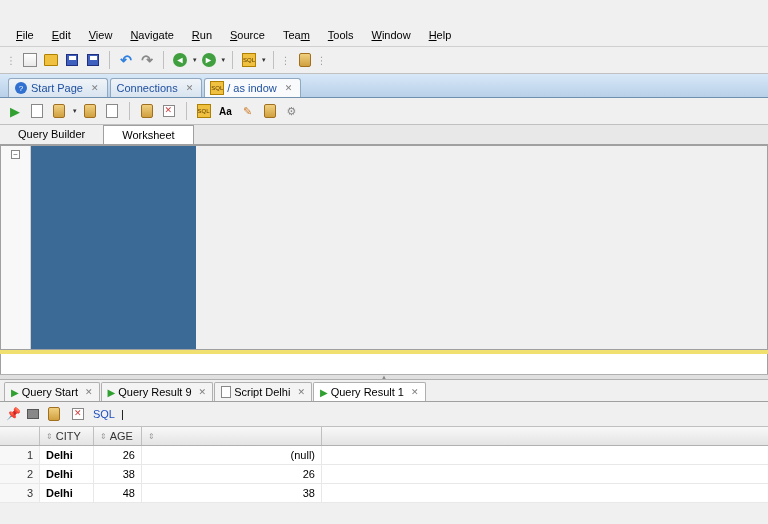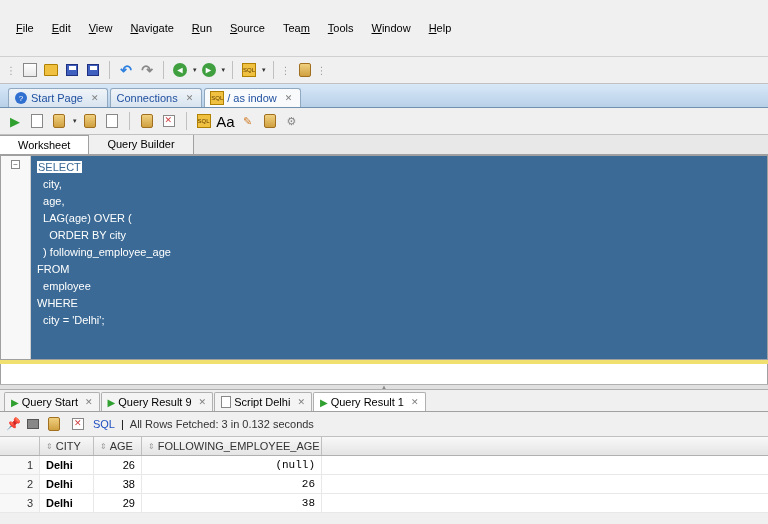--- a/index.html
+++ b/index.html
@@ -1,17 +1,17 @@
 <!DOCTYPE html>
 <html><head>
 <meta charset="utf-8">
 <style>
 * { margin: 0; padding: 0; box-sizing: border-box; font-family: Tahoma, Arial, sans-serif; font-size: 11px; }
 body { background: #f0f0f0; width: 768px; height: 524px; overflow: hidden; }
-.menubar { background: #f0f0f0; padding: 20px 8px; display: flex; gap: 2px; border-bottom: 1px solid #d0d0d0; }
+.menubar { background: #f0f0f0; padding: 3px 8px; display: flex; gap: 2px; border-bottom: 1px solid #d0d0d0; margin-top: 24px; }
 .menu-item { padding: 2px 8px; cursor: default; }
 .menu-item u { text-decoration: underline; }
 .toolbar { background: #f0f0f0; padding: 4px 6px; display: flex; align-items: center; gap: 3px; border-bottom: 1px solid #c0c0c0; }
 .toolbar-sep { width: 1px; height: 18px; background: #c0c0c0; margin: 0 4px; }
 .toolbar-grip { color: #a0a0a0; margin-right: 2px; font-size: 10px; }
 .tb-btn { width: 18px; height: 18px; display: flex; align-items: center; justify-content: center; border-radius: 2px; }
 .icon-new { width:14px; height:14px; background: linear-gradient(#fff,#e8e8e8); border:1px solid #888; position:relative; }
 .icon-open { width:14px; height:12px; background:#f0c040; border:1px solid #b08000; border-radius:1px 1px 0 0; }
 .icon-save { width:12px; height:12px; background:#4060c0; border:1px solid #203080; position:relative; }
 .icon-save::after { content:''; position:absolute; top:1px; left:2px; width:7px; height:4px; background:#fff; }
@@ -61,21 +61,21 @@
 .gh-rownum { width: 40px; }
 .gh-city { width: 54px; }
 .gh-age { width: 48px; }
 .gh-fea { width: 180px; }
 .sort-icon { color:#999; font-size:8px; }
 .grid-row { display: flex; border-bottom: 1px solid #e8e8e8; }
 .gr-cell { padding: 3px 6px; border-right: 1px solid #e8e8e8; }
 .gr-rownum { width: 40px; text-align: right; color:#333; background:#f8f8f8;}
 .gr-city { width: 54px; font-weight: bold; }
 .gr-age { width: 48px; text-align: right; }
-.gr-fea { width: 180px; text-align: right; font-family: Liberation Mono, monospace; }
+.gr-fea { width: 180px; text-align: right; }
 </style>
 </head>
 <body>
 
 <div class="menubar">
   <div class="menu-item"><u>F</u>ile</div>
   <div class="menu-item"><u>E</u>dit</div>
   <div class="menu-item"><u>V</u>iew</div>
   <div class="menu-item"><u>N</u>avigate</div>
   <div class="menu-item"><u>R</u>un</div>
@@ -170,52 +170,42 @@
       <div class="icon-db"></div>
     </div>
   <div class="tb-btn">
       <div class="icon-clear"></div>
     </div>
   <div class="toolbar-sep"></div>
   <div class="tb-btn">
       <div class="icon-sql">SQL</div>
     </div>
   <div class="tb-btn">
-      <span style="font-size:15px;font-weight:normal;">Aa</span>
+      <span style="font-size:10px;font-weight:bold;">Aa</span>
     </div>
   <div class="tb-btn">
       <span style="color:#d08030;">✎</span>
     </div>
   <div class="tb-btn">
       <div class="icon-db"></div>
     </div>
   <div class="tb-btn">
       <span style="color:#888;">⚙</span>
     </div>
 </div>
 
 <div class="editor-tabs">
+  <div class="editor-tab">Query Builder</div>
   <div class="editor-tab active">Worksheet</div>
-  <div class="editor-tab">Query Builder</div>
 </div>
 
 <div class="editor-area">
   <div class="gutter">
     <div class="gutter-fold">−</div>
   </div>
-  <div class="code"><span class="code-sel">SELECT</span>
-<span>  city,</span>
-<span>  age,</span>
-<span>  LAG(age) OVER (</span>
-<span>    ORDER BY city</span>
-<span>  ) following_employee_age</span>
-<span>FROM</span>
-<span>  employee</span>
-<span>WHERE</span>
-<span>  city = 'Delhi';</span></div>
   <div class="code-right"></div>
 </div>
 <div class="yellow-strip"></div>
 <div style="height:20px;background:#fff;border-left:1px solid #a0a0a0;border-right:1px solid #a0a0a0;"></div>
 
 <div class="divider-bar"></div>
 
 <div class="result-tabs">
   <div class="result-tab">
     <span class="rt-icon-play">▶</span>
@@ -243,50 +233,48 @@
   <span class="icon-pin">📌</span>
   <div class="icon-print"></div>
   <div class="tb-btn">
       <div class="icon-db"></div>
     </div>
   <div class="tb-btn">
       <div class="icon-clear"></div>
     </div>
   <span class="sql-link">SQL</span>
   <span>|</span>
-  <span class="status-text">All Rows Fetched: 3 in 0.132 seconds</span>
 </div>
 
 <div class="result-grid">
   <div class="grid-header">
     <div class="gh-cell gh-rownum"></div>
     <div class="gh-cell gh-city">
         <span class="sort-icon">⇕</span>
         <span>CITY</span>
       </div>
     <div class="gh-cell gh-age">
         <span class="sort-icon">⇕</span>
         <span>AGE</span>
       </div>
     <div class="gh-cell gh-fea">
         <span class="sort-icon">⇕</span>
-        <span>FOLLOWING_EMPLOYEE_AGE</span>
       </div>
   </div>
   <div class="grid-row">
     <div class="gr-cell gr-rownum">1</div>
     <div class="gr-cell gr-city">Delhi</div>
     <div class="gr-cell gr-age">26</div>
     <div class="gr-cell gr-fea">(null)</div>
   </div>
   <div class="grid-row">
     <div class="gr-cell gr-rownum">2</div>
     <div class="gr-cell gr-city">Delhi</div>
     <div class="gr-cell gr-age">38</div>
     <div class="gr-cell gr-fea">26</div>
   </div>
   <div class="grid-row">
     <div class="gr-cell gr-rownum">3</div>
     <div class="gr-cell gr-city">Delhi</div>
-    <div class="gr-cell gr-age">29</div>
+    <div class="gr-cell gr-age">48</div>
     <div class="gr-cell gr-fea">38</div>
   </div>
 </div>
 
 </body></html>

